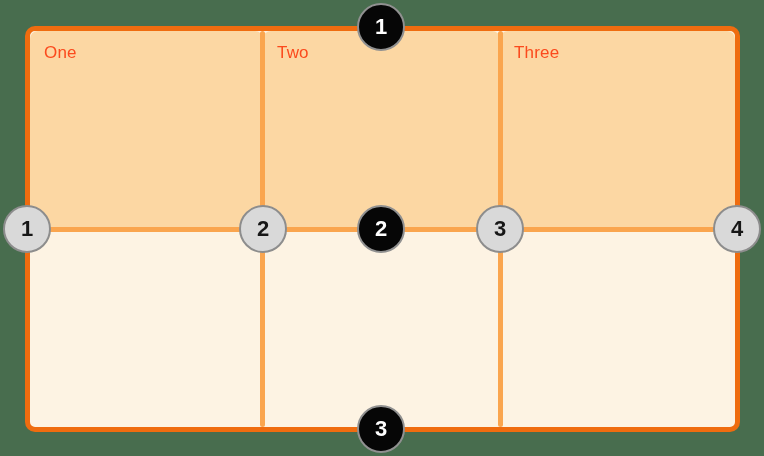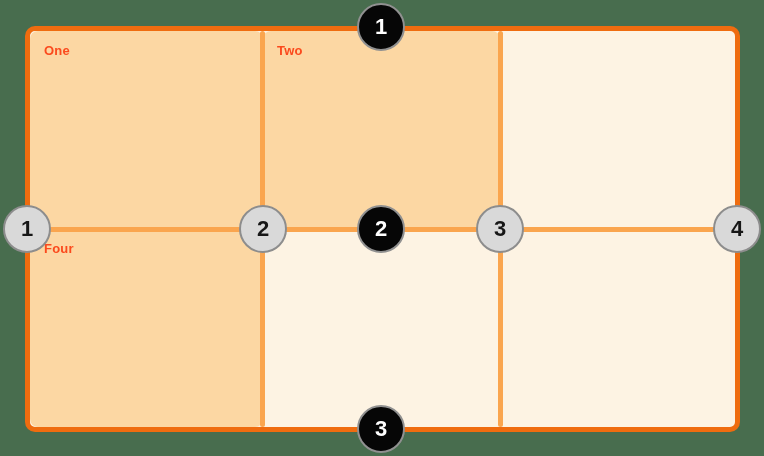--- a/index.html
+++ b/index.html
@@ -25,22 +25,22 @@
     border-radius: 8px;
   }
   .cell-one   { left: 0;     top: 0;     width: 233px; height: 198px; }
   .cell-two   { left: 233px; top: 0;     width: 237px; height: 198px; }
   .cell-three { left: 470px; top: 0;     width: 235px; height: 198px; }
   .cell-four  { left: 0;     top: 198px; width: 233px; height: 198px; }
   .cell-five  { left: 233px; top: 198px; width: 237px; height: 198px; }
   .cell-label {
     position: absolute;
     left: 14px; top: 13px;
-    font-size: 13px;
-    font-weight: 700;
+    font-size: 17px;
+    font-weight: 400;
     color: #FB4A1D;
     letter-spacing: 0.2px;
     line-height: 1.1;
   }
   .gridline {
     position: absolute;
     background: #FAA54E;
     border-radius: 3px;
   }
   .vline-a { left: 230px; top: 0; width: 5px; height: 396px; }
@@ -82,22 +82,22 @@
 <div class="stage">
 
   <div class="grid-container">
 
     <div class="cell cell-one">
       <span class="cell-label">One</span>
     </div>
     <div class="cell cell-two">
       <span class="cell-label">Two</span>
     </div>
-    <div class="cell cell-four">
-      <span class="cell-label">Four</span>
+    <div class="cell cell-three">
+      <span class="cell-label">Three</span>
     </div>
 
     <div class="gridline vline-a"></div>
     <div class="gridline vline-b"></div>
     <div class="gridline hline"></div>
 
   </div>
 
   <div class="badge col badge-col-1">1</div>
   <div class="badge col badge-col-2">2</div>

